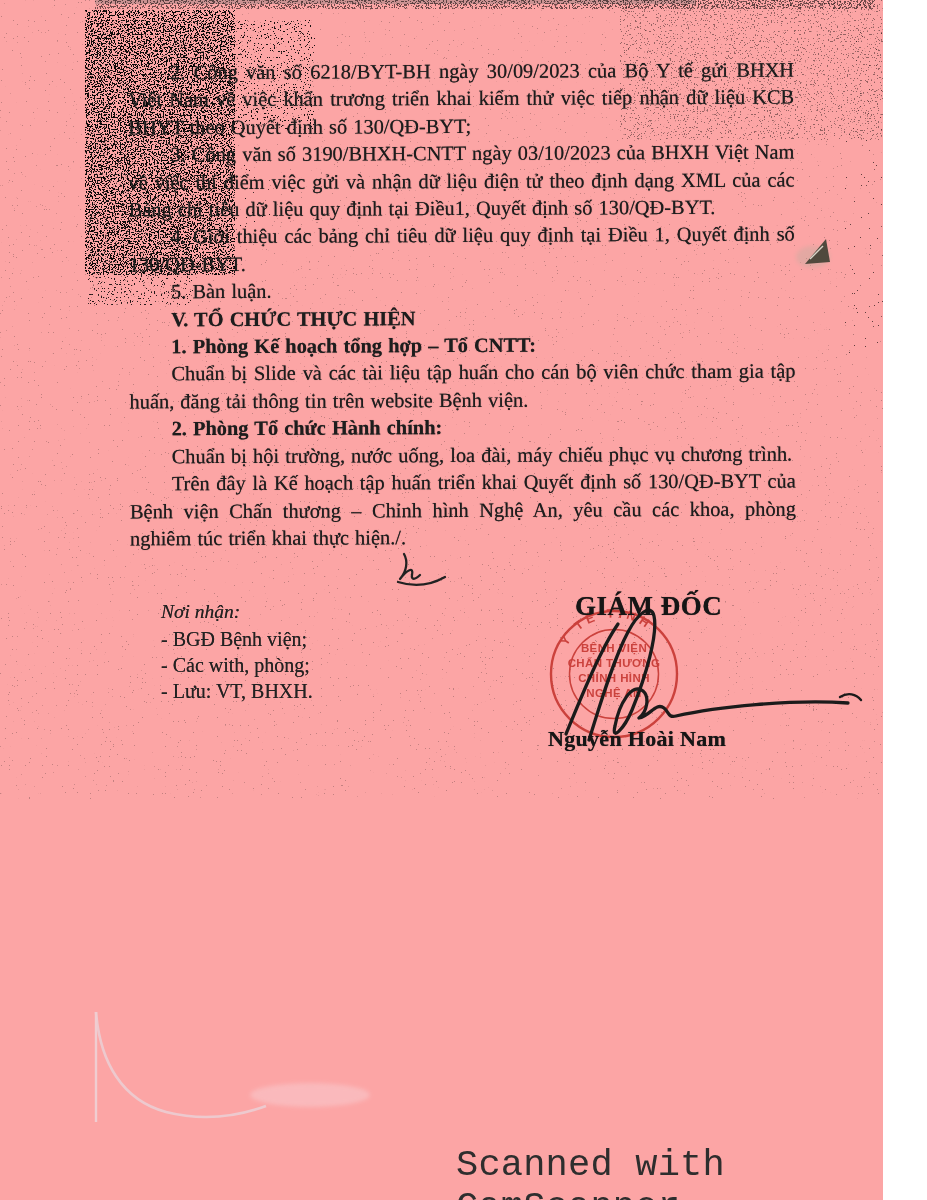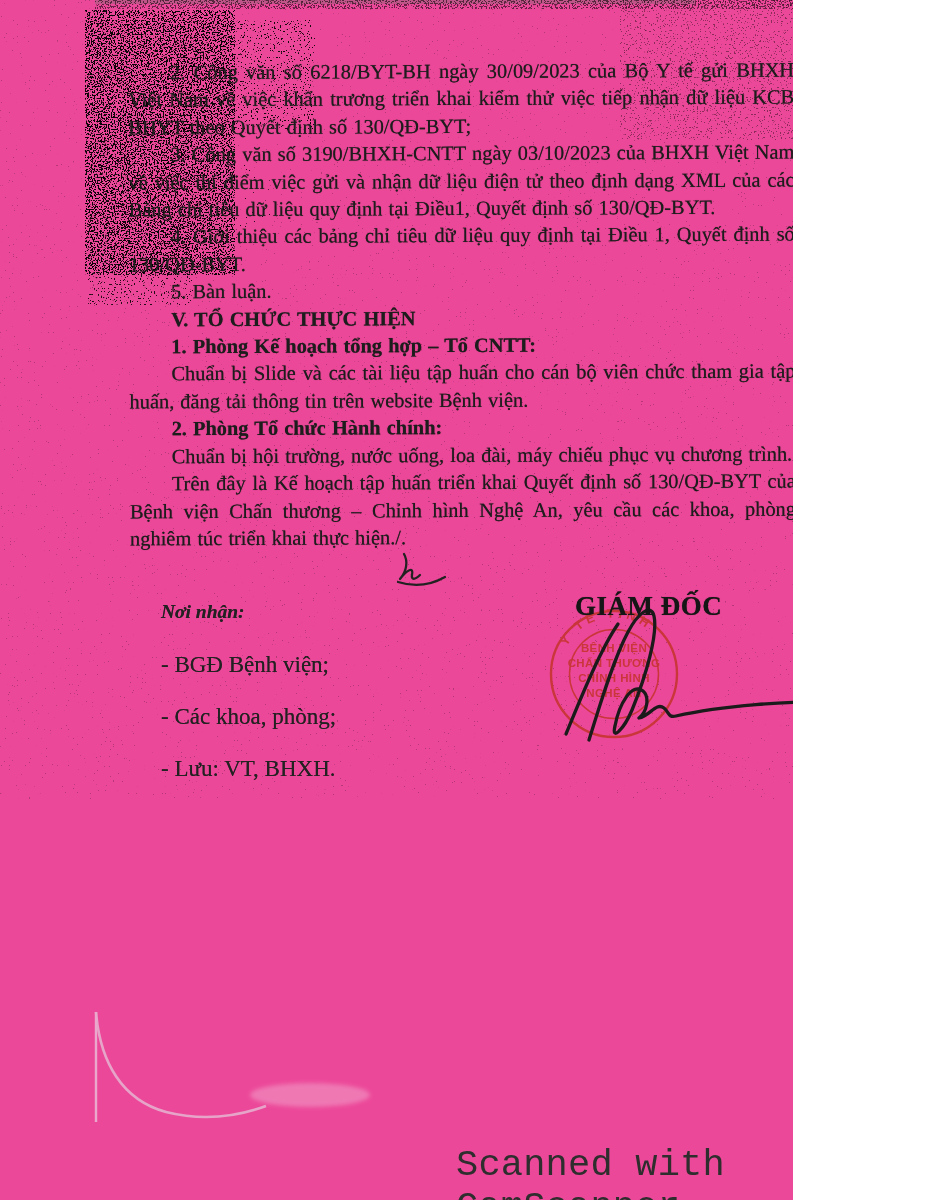--- a/index.html
+++ b/index.html
@@ -1,19 +1,19 @@
 <!DOCTYPE html>
 <html><head>
 <meta charset="utf-8">
 <style>
   html,body{margin:0;padding:0;background:#ffffff;}
   .page{
     position:relative;
-    width:793px;height:1200px;
-    background:#ec4899;
+    width:883px;height:1200px;
+    background:#fca5a5;
     overflow:hidden;
     font-family:"Liberation Serif", serif;
   }
   
   .body-text{
     position:absolute;
     left:128px; top:58px; width:666px;
     transform:rotate(-0.25deg);
     transform-origin:50% 0;
     color:#1d1d1d;
@@ -28,24 +28,24 @@
     text-align:justify;
   }
   .para.bold{font-weight:bold;text-align:left;}
   
   .recipients{
     position:absolute; left:161px; top:598px;
     color:#222;
     text-shadow:0 0 0.6px rgba(20,20,20,0.7);
   }
   .recipients-label{
-    font-weight:bold; font-style:italic;
+    font-weight:normal; font-style:italic;
     font-size:19.5px; line-height:28px;
   }
-  .recipient{font-size:23px; line-height:26px;margin-top:26px;}
+  .recipient{font-size:20px; line-height:26px;}
   .signer-title{
     position:absolute; left:575px; top:591px;
     font-weight:bold; font-size:27px; letter-spacing:0.5px;
     color:#161616; text-shadow:0 0 0.7px rgba(20,20,20,0.8);
   }
   .signer-name{
     position:absolute; left:548px; top:726px;
     font-weight:bold; font-size:22px; letter-spacing:0.3px;
     color:#161616; text-shadow:0 0 0.7px rgba(20,20,20,0.8);
   }
@@ -163,21 +163,22 @@
     <p class="para bold">1. Phòng Kế hoạch tổng hợp – Tổ CNTT:</p>
     <p class="para">Chuẩn bị Slide và các tài liệu tập huấn cho cán bộ viên chức tham gia tập huấn, đăng tải thông tin trên website Bệnh viện.</p>
     <p class="para bold">2. Phòng Tổ chức Hành chính:</p>
     <p class="para">Chuẩn bị hội trường, nước uống, loa đài, máy chiếu phục vụ chương trình.</p>
     <p class="para">Trên đây là Kế hoạch tập huấn triển khai Quyết định số 130/QĐ-BYT của Bệnh viện Chấn thương – Chỉnh hình Nghệ An, yêu cầu các khoa, phòng nghiêm túc triển khai thực hiện./.</p>
   </div>
 
   <div class="recipients">
     <div class="recipients-label">Nơi nhận:</div>
     <div class="recipient">- BGĐ Bệnh viện;</div>
-    <div class="recipient">- Các khoa, phòng;</div>
+    <div class="recipient">- Các with, phòng;</div>
     <div class="recipient">- Lưu: VT, BHXH.</div>
   </div>
 
   <div class="signer-title">GIÁM ĐỐC</div>
+  <div class="signer-name">Nguyễn Hoài Nam</div>
 
   <div class="watermark">Scanned with CamScanner</div>
 
 </div>
 
 </body></html>

